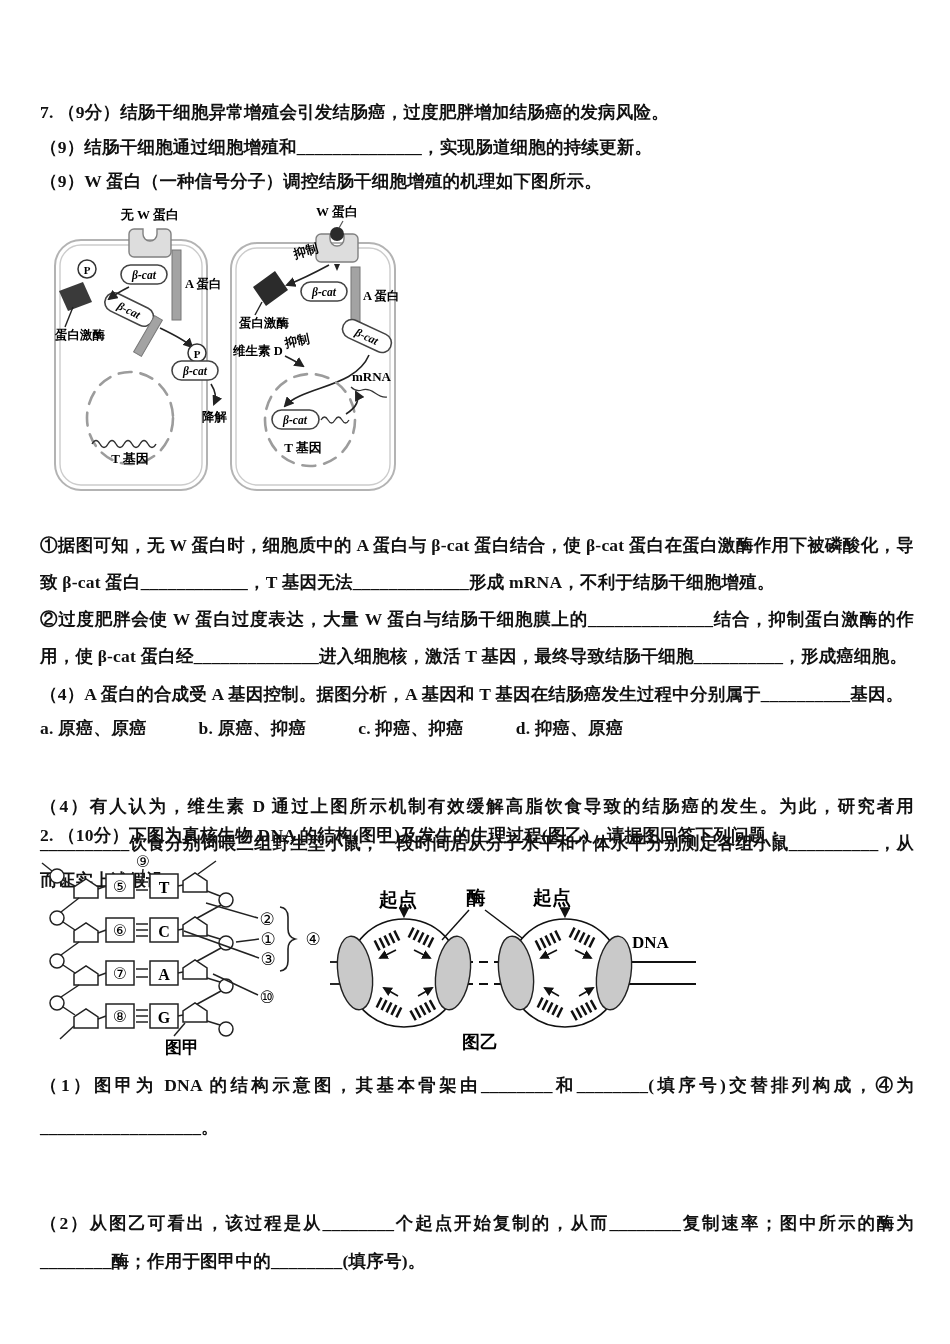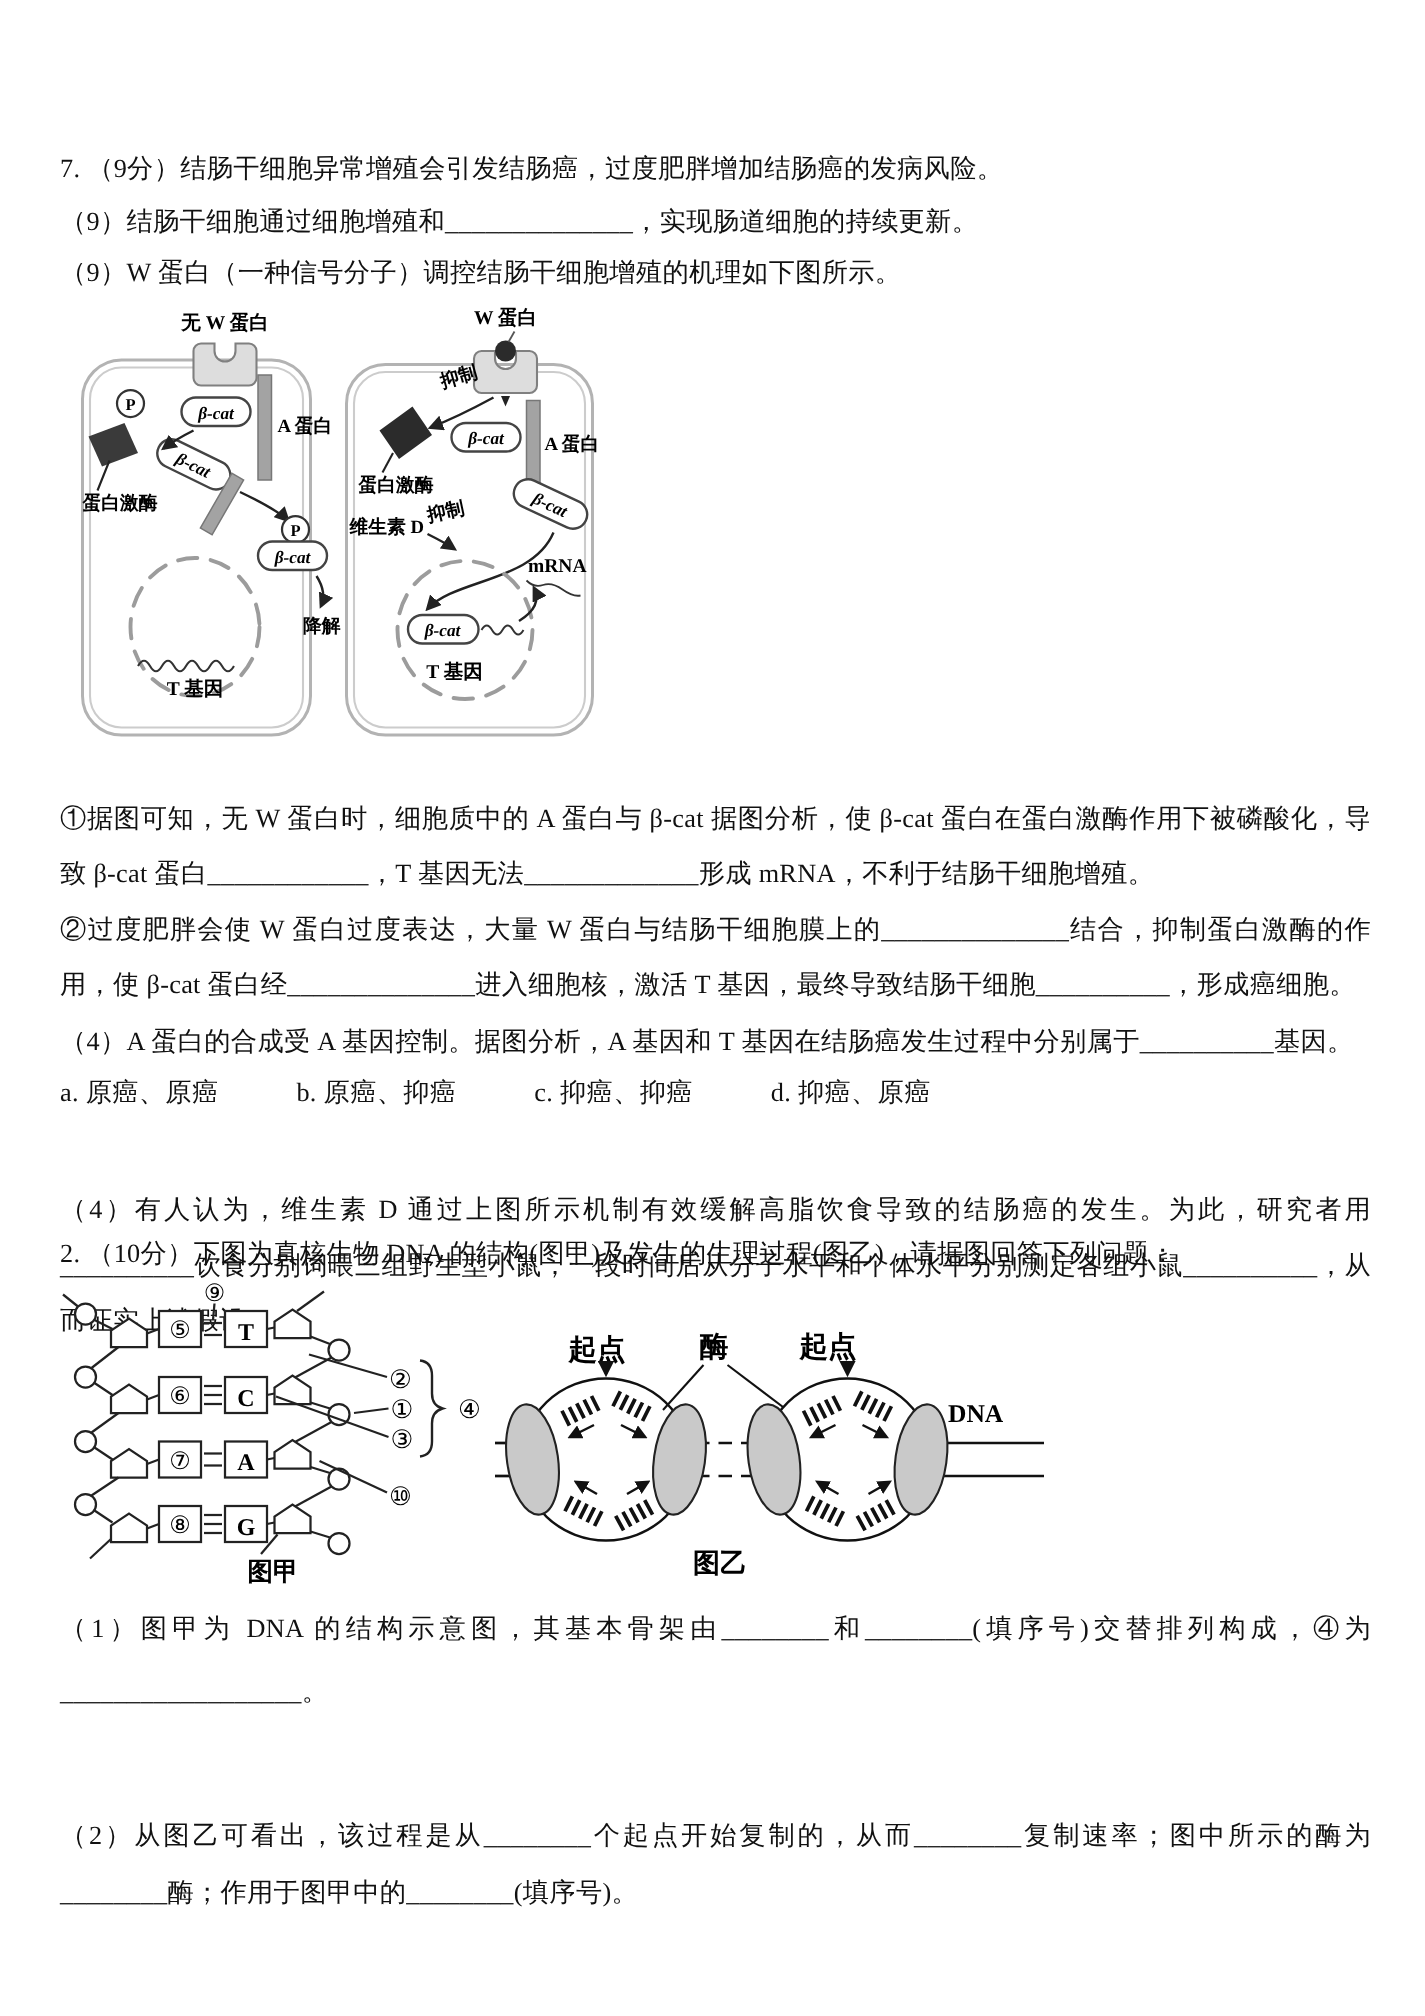--- a/index.html
+++ b/index.html
@@ -3,21 +3,21 @@
 <meta charset="utf-8">
 <style>
   html,body{margin:0;padding:0;}
   body{
     width:950px;height:1344px;background:#ffffff;position:relative;
     font-family:"Liberation Serif","DejaVu Serif",serif;color:#111;
     overflow:hidden;
   }
   .line{
     position:absolute;left:40px;right:36px;margin:0;
-    font-size:17.5px;font-weight:normal;line-height:36px;text-align:justify;
+    font-size:17.5px;font-weight:bold;line-height:36px;text-align:justify;
     letter-spacing:0.2px;
   }
   .opts span{display:inline-block;margin-right:52px;}
   svg text{font-family:"Liberation Serif","DejaVu Serif",serif;}
   svg .cjk{font-weight:bold;}
   svg .num{font-family:"DejaVu Sans",sans-serif;font-weight:normal;}
 </style>
 </head>
 <body>
 
@@ -104,21 +104,21 @@
     <text x="250" y="221" font-size="11.5" font-style="italic" font-weight="bold" text-anchor="middle">β-cat</text>
     <path d="M276,217 q3.5,-6 7,0 t7,0 t7,0 t7,0" fill="none" stroke="#333" stroke-width="1.3"></path>
     <text class="cjk" x="258" y="249" font-size="13" text-anchor="middle">T 基因</text>
 
     <text x="307" y="178" font-size="13" font-weight="bold">mRNA</text>
     <path d="M306,184 q5,5 11,3 t13,3 t12,4" fill="none" stroke="#333" stroke-width="1.2"></path>
     <path d="M301,211 Q317,201 311,189" fill="none" stroke="#222" stroke-width="1.6" marker-end="url(#m1)"></path>
   </g>
 </svg>
 
-<p class="line" style="top:527px;line-height:37px">①据图可知，无 W 蛋白时，细胞质中的 A 蛋白与 β-cat 据图分析，使 β-cat 蛋白在蛋白激酶作用下被磷酸化，导致 β-cat 蛋白____________，T 基因无法_____________形成 mRNA，不利于结肠干细胞增殖。</p>
+<p class="line" style="top:527px;line-height:37px">①据图可知，无 W 蛋白时，细胞质中的 A 蛋白与 β-cat 蛋白结合，使 β-cat 蛋白在蛋白激酶作用下被磷酸化，导致 β-cat 蛋白____________，T 基因无法_____________形成 mRNA，不利于结肠干细胞增殖。</p>
 <p class="line" style="top:601px;line-height:37px">②过度肥胖会使 W 蛋白过度表达，大量 W 蛋白与结肠干细胞膜上的______________结合，抑制蛋白激酶的作用，使 β-cat 蛋白经______________进入细胞核，激活 T 基因，最终导致结肠干细胞__________，形成癌细胞。</p>
 <p class="line" style="top:676px">（4）A 蛋白的合成受 A 基因控制。据图分析，A 基因和 T 基因在结肠癌发生过程中分别属于__________基因。</p>
 <p class="line opts" style="top:710px">
   <span>a. 原癌、原癌</span><span>b. 原癌、抑癌</span><span>c. 抑癌、抑癌</span><span>d. 抑癌、原癌</span>
 </p>
 <p class="line" style="top:788px;line-height:37px">（4）有人认为，维生素 D 通过上图所示机制有效缓解高脂饮食导致的结肠癌的发生。为此，研究者用__________饮食分别饲喂三组野生型小鼠，一段时间后从分子水平和个体水平分别测定各组小鼠__________，从而证实上述假设。</p>
 
 <p class="line" style="top:817px">2. （10分）下图为真核生物 DNA 的结构(图甲)及发生的生理过程(图乙)，请据图回答下列问题：</p>
 
 <svg style="position:absolute;left:22px;top:843px" width="310" height="225" viewBox="0 0 310 225">

